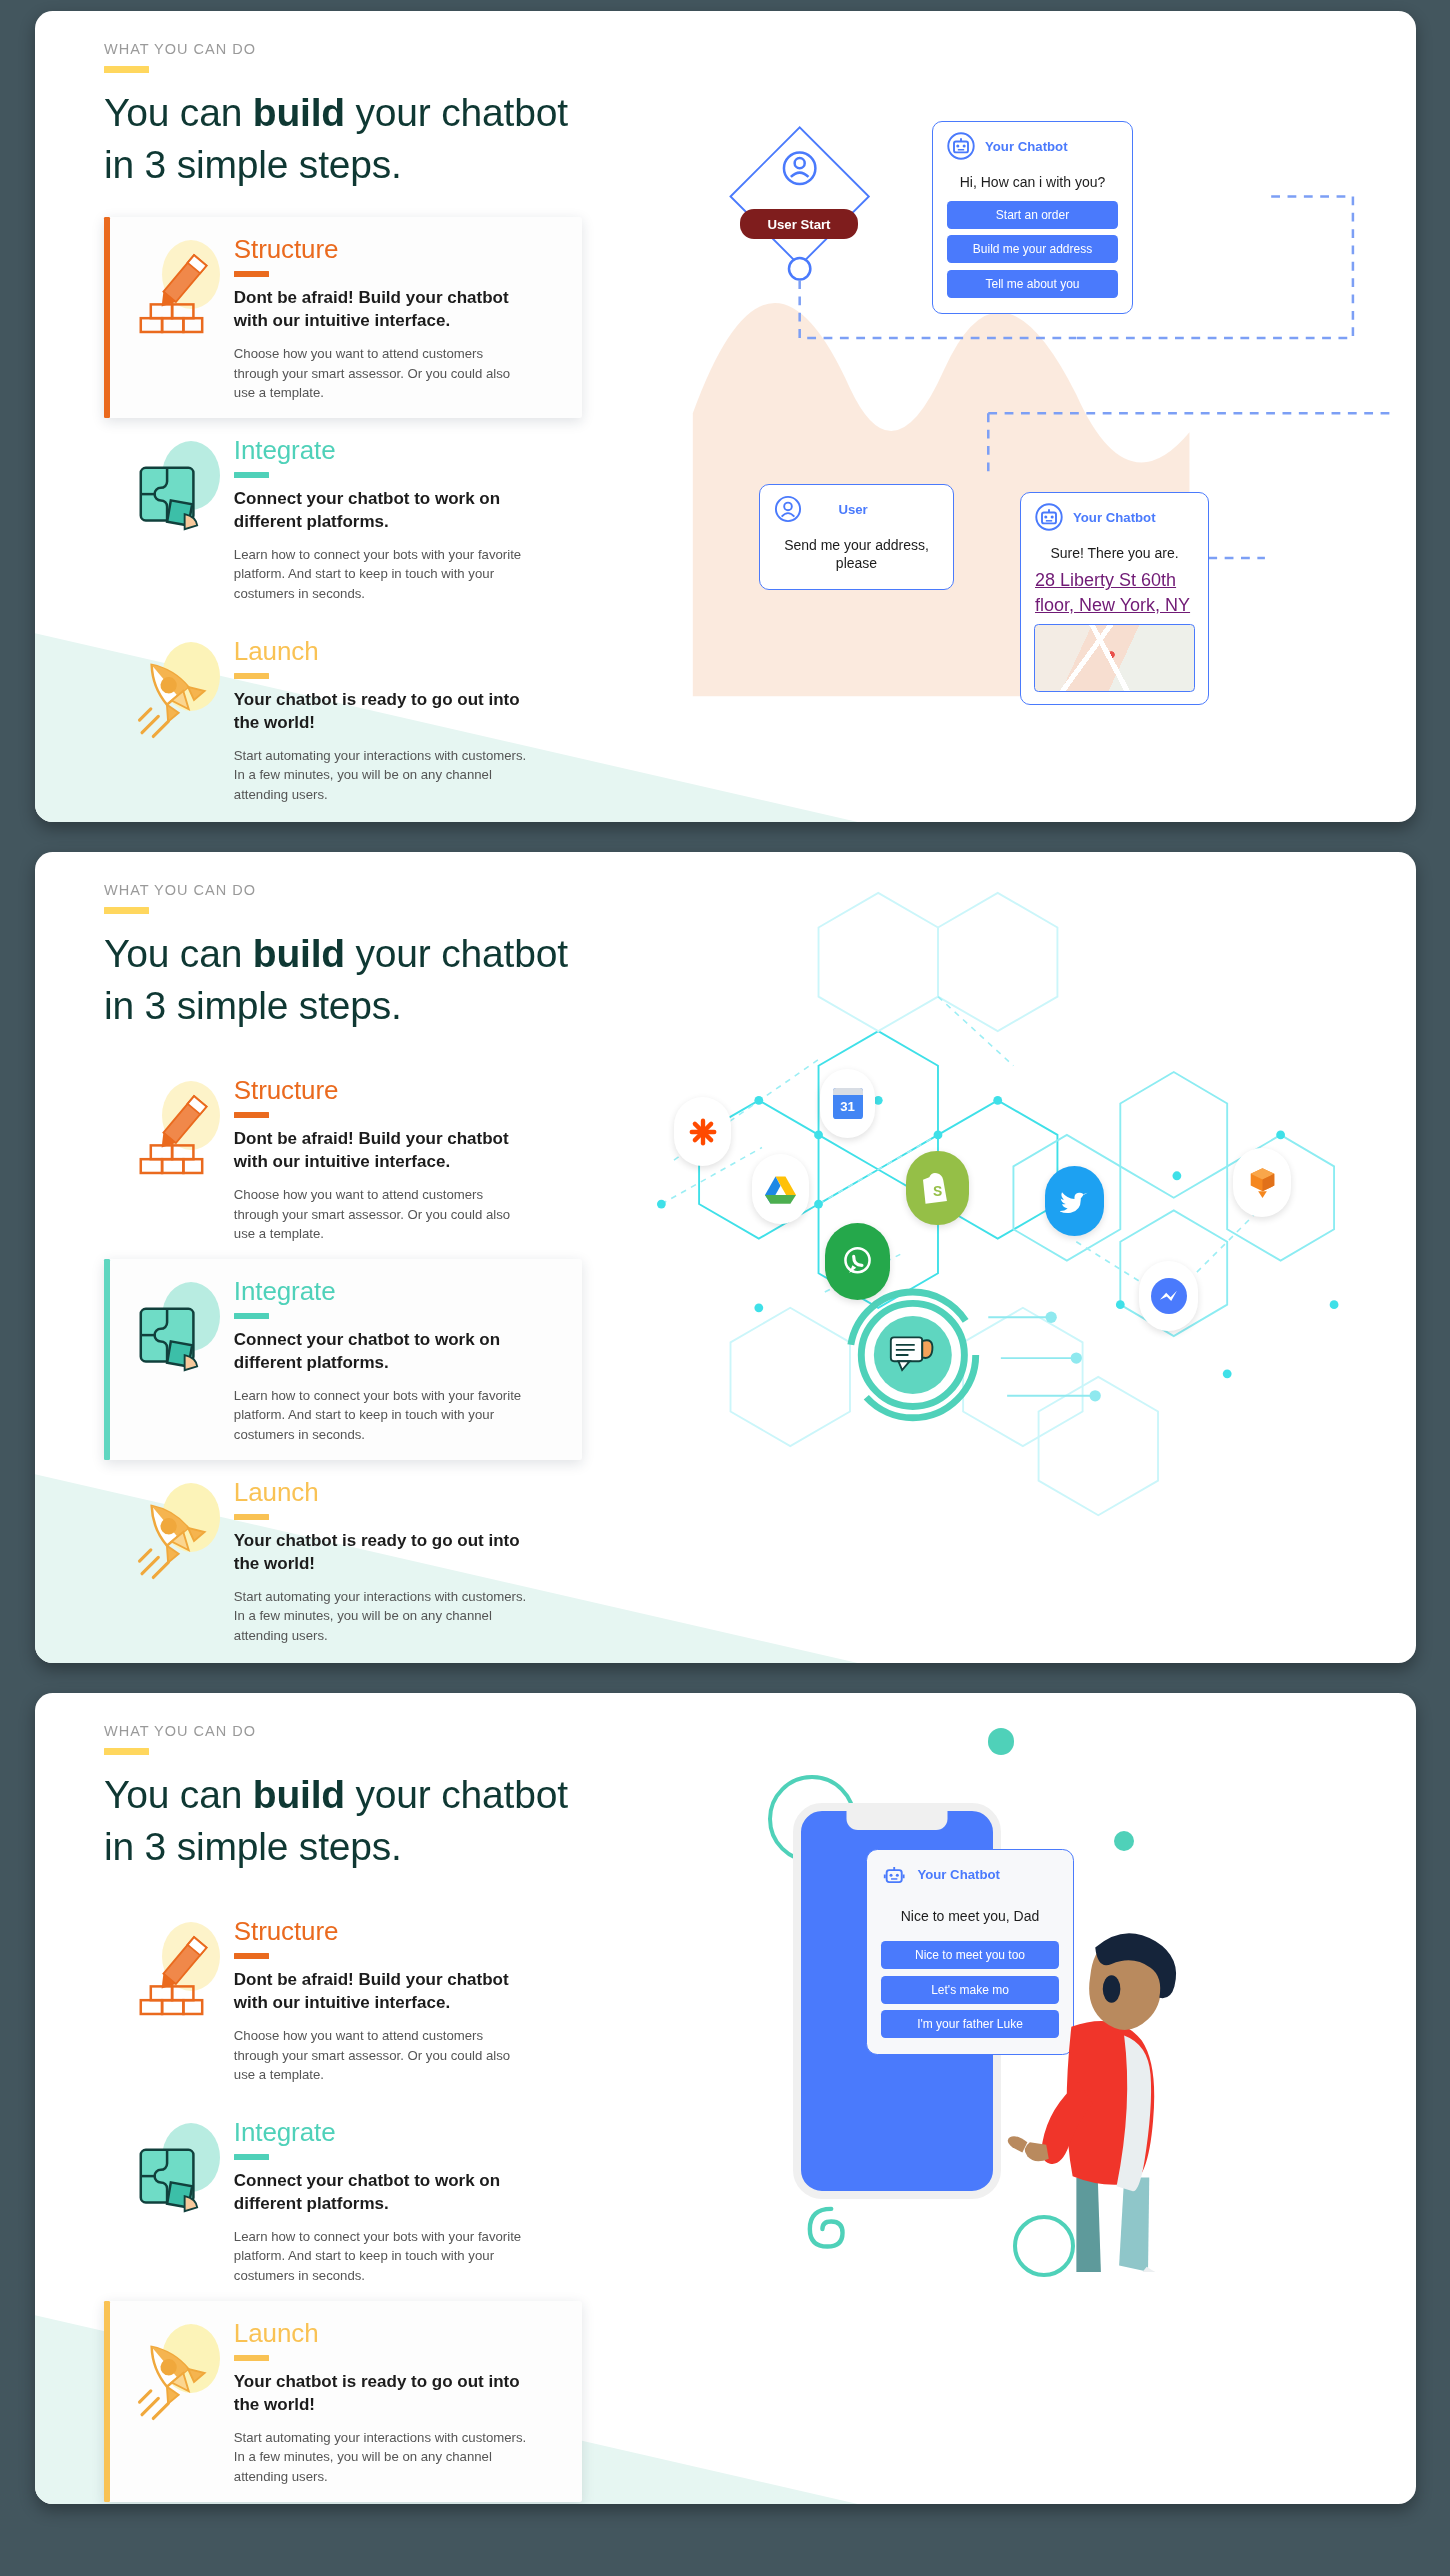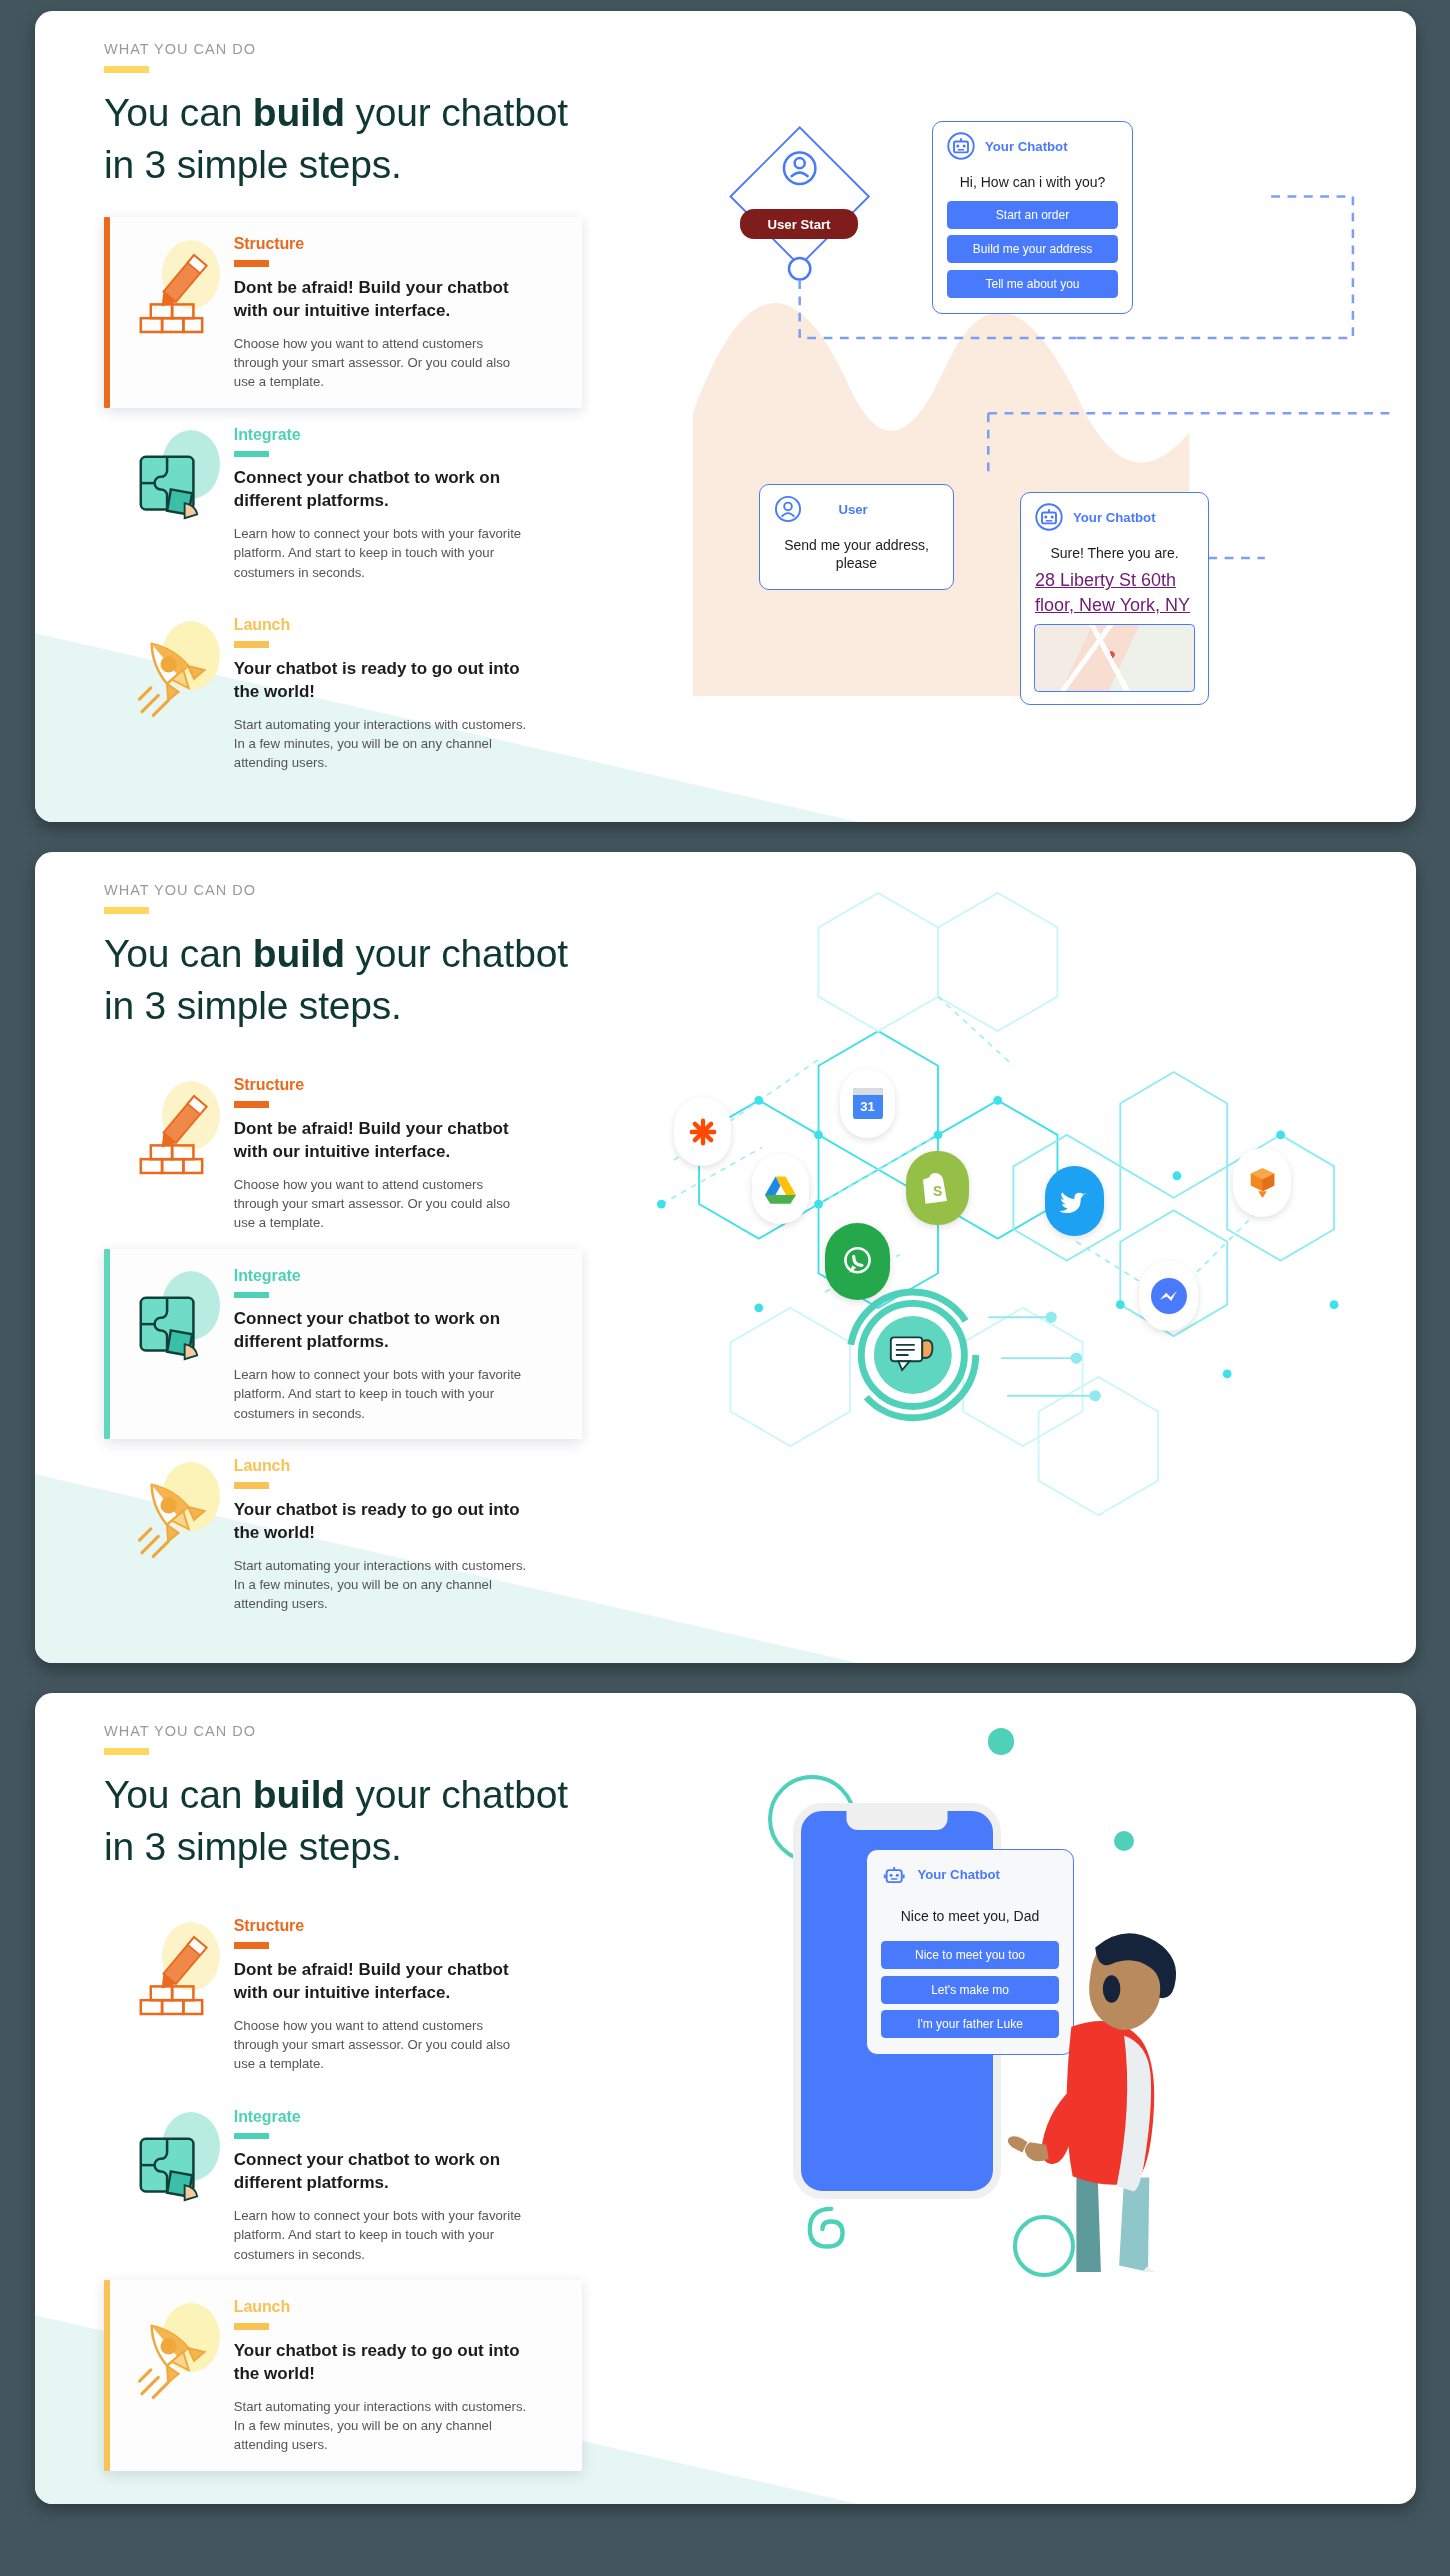--- a/index.html
+++ b/index.html
@@ -65,21 +65,21 @@
   .blob {
     position: absolute; left: 33px; top: 6.3px; width: 58px; height: 69px;
     border-radius: 50%;
   }
   .c-orange .blob { background: #fdf3c9; }
   .c-teal   .blob { background: #b8ece1; }
   .c-yellow .blob { background: #fcf3b8; }
   .card-icon svg { position: absolute; left: 2.5px; top: 14px; }
 
   .card-body { padding-top: 2.5px; }
-  .card-title { font-size: 16px; font-weight: 700; line-height: 1.05; letter-spacing: -0.1px; }
+  .card-title { font-size: 26px; font-weight: 400; line-height: 1.05; letter-spacing: -0.1px; }
   .c-orange .card-title { color: #ea6a1e; }
   .c-teal   .card-title { color: #4fd1b9; }
   .c-yellow .card-title { color: #f9c254; }
   .card-rule { width: 35px; height: 6.3px; margin: 7.5px 0 10px; border-radius: 0.6px; }
   .c-orange .card-rule { background: #ea6a1e; }
   .c-teal   .card-rule { background: #4fd1b9; }
   .c-yellow .card-rule { background: #f9c254; }
   .card-lead {
     font-size: 17px; font-weight: 700; color: #1c1c1c; line-height: 1.35; max-width: 289px;
   }
@@ -467,21 +467,21 @@
       </div>
 
       <div style="position:absolute;left:116px;top:302px;width:57px;height:70px;background:#fff;border-radius:29px;box-shadow:0 2.5px 7.5px rgba(0,0,0,.12);display:flex;align-items:center;justify-content:center;">
         <svg width="31" height="29" viewBox="0 0 50 46">
           <path d="M17 2 L33 2 L50 32 L34 32z" fill="#ffc107"></path>
           <path d="M17 2 L0 32 L9 46 L25 17z" fill="#1e88e5"></path>
           <path d="M0 32 L9 46 L41 46 L50 32z" fill="#4caf50"></path>
         </svg>
       </div>
 
-      <div style="position:absolute;left:204px;top:217px;width:55px;height:69px;background:#fff;border-radius:29px;box-shadow:0 2.5px 7.5px rgba(0,0,0,.12);display:flex;align-items:center;justify-content:center;">
+      <div style="position:absolute;left:184px;top:217px;width:55px;height:69px;background:#fff;border-radius:29px;box-shadow:0 2.5px 7.5px rgba(0,0,0,.12);display:flex;align-items:center;justify-content:center;">
         <div style="width:30px;height:31px;background:#4285f4;border-radius:3.1px;position:relative;display:flex;align-items:flex-end;justify-content:center;">
           <div style="position:absolute;top:0;left:0;right:0;height:7px;background:#d8dde4;border-radius:3.1px 3.1px 0 0;"></div>
           <span style="color:#fff;font-size:13.2px;font-weight:700;padding-bottom:5px;">31</span>
         </div>
       </div>
 
       <div style="position:absolute;left:270px;top:299px;width:63px;height:74px;background:#95bf47;border-radius:31px;display:flex;align-items:center;justify-content:center;box-shadow:0 2.5px 7.5px rgba(0,0,0,.12);">
         <svg width="29" height="33" viewBox="0 0 46 52">
           <path d="M10 8 q4 -8 12 -6 q8 2 10 10 l6 34 -34 4 -4 -38z" fill="#fff"></path>
           <text x="23" y="38" font-size="22" font-weight="700" fill="#95bf47" text-anchor="middle" font-family="'Liberation Sans',sans-serif">S</text>

